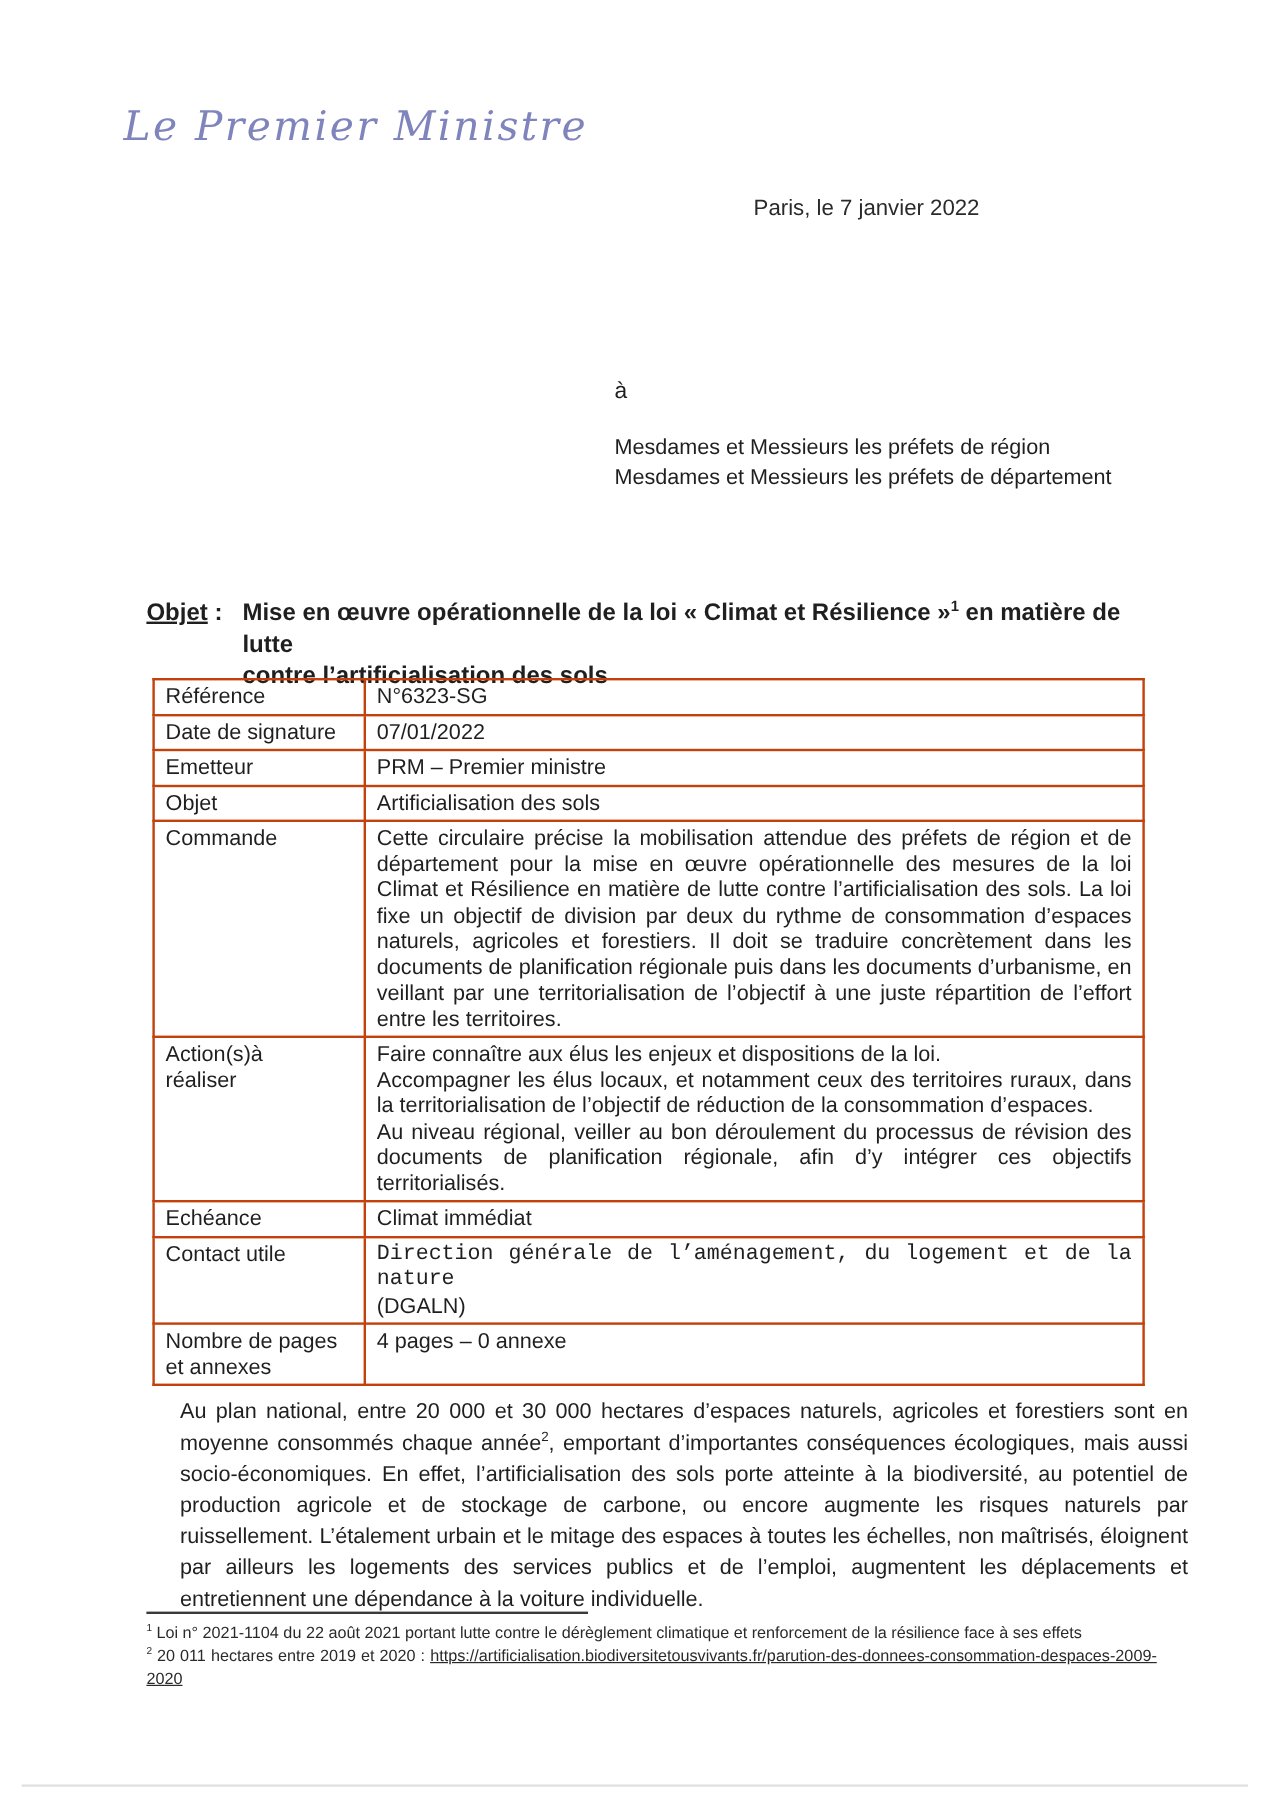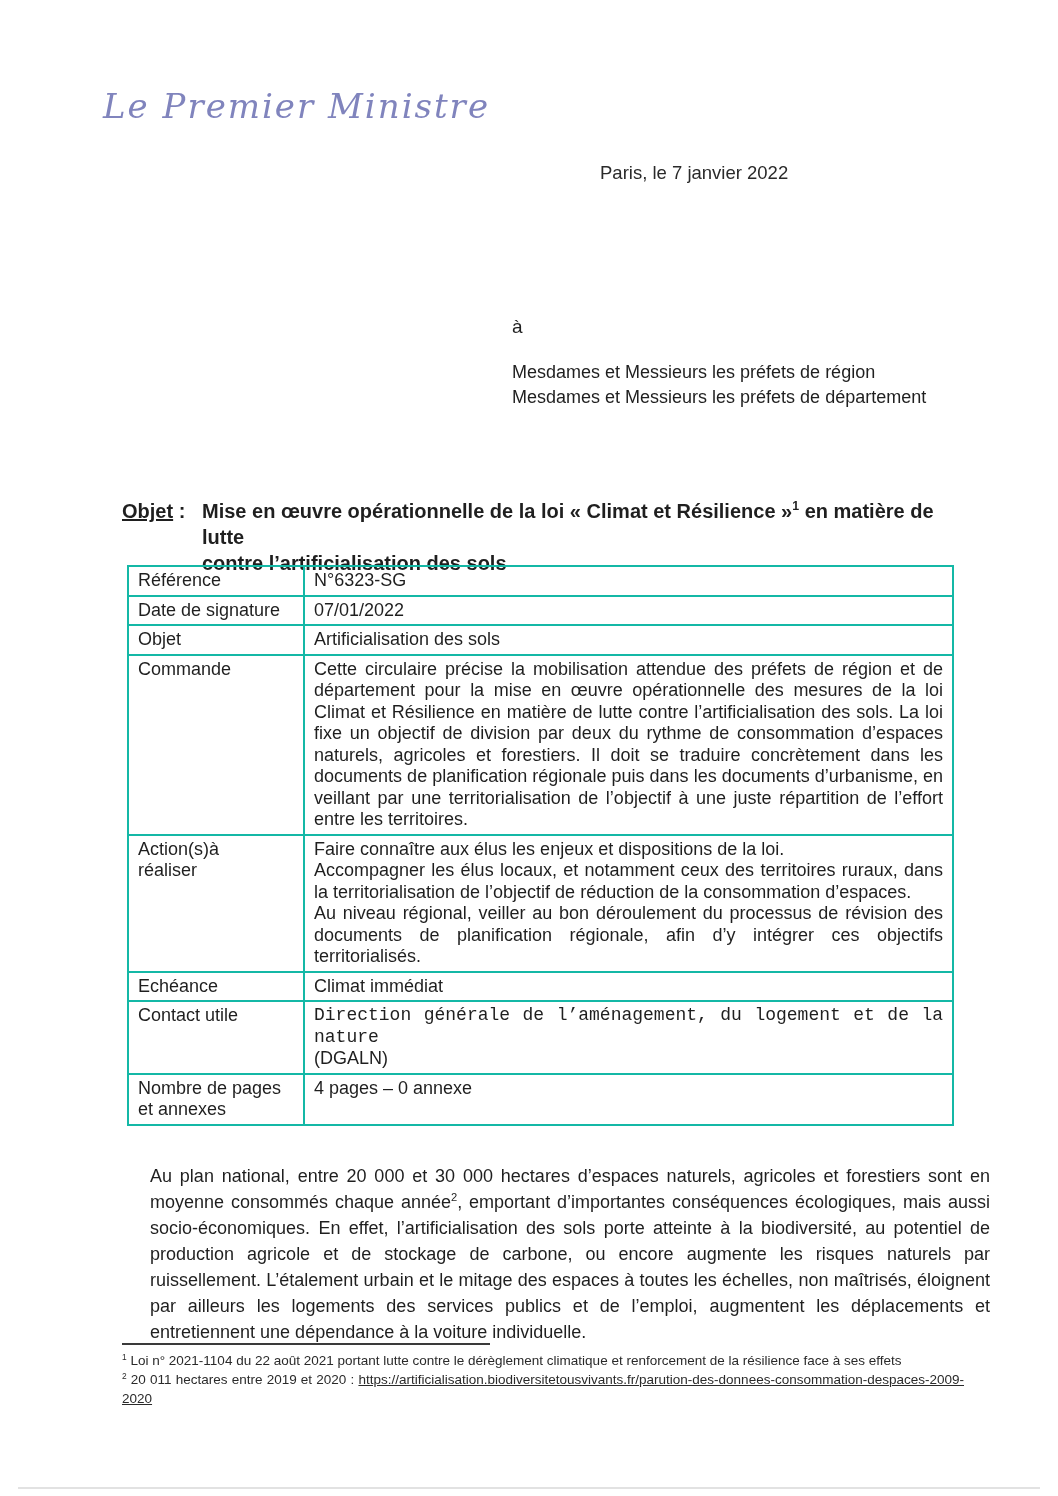--- a/index.html
+++ b/index.html
@@ -18,21 +18,21 @@
     left: 103px;
     top: 86px;
     font-family: "DejaVu Serif", serif;
     font-style: italic;
     font-size: 34px;
     letter-spacing: 2px;
     color: #8084bd;
   }
   .dateline {
     position: absolute;
-    left: 600px;
+    left: 628px;
     top: 162px;
     font-size: 18.5px;
     color: #2a2a2a;
   }
   .addressee-a {
     position: absolute;
     left: 512px;
     top: 316px;
     font-size: 19px;
   }
@@ -69,21 +69,21 @@
     position: absolute;
     left: 127px;
     top: 565px;
     width: 827px;
     border-collapse: collapse;
     font-size: 18px;
     line-height: 21.5px;
     table-layout: fixed;
   }
   .info-table td {
-    border: 2px solid #14b8a6;
+    border: 2px solid #c2410c;
     padding: 3px 9px 3px 9px;
     vertical-align: top;
   }
   .info-table td.cell-label { width: 156px; }
   .info-table td.cell-value { text-align: justify; }
   .info-table p { margin: 0; }
   .label-justify-line {
     display: flex;
   }
   .force-justify {
@@ -160,20 +160,24 @@
 
   <table class="info-table">
     <tbody>
       <tr>
         <td class="cell-label">Référence</td>
         <td class="cell-value">N°6323-SG</td>
       </tr>
       <tr>
         <td class="cell-label">Date de signature</td>
         <td class="cell-value">07/01/2022</td>
+      </tr>
+      <tr>
+        <td class="cell-label">Emetteur</td>
+        <td class="cell-value">PRM – Premier ministre</td>
       </tr>
       <tr>
         <td class="cell-label">Objet</td>
         <td class="cell-value">Artificialisation des sols</td>
       </tr>
       <tr>
         <td class="cell-label">Commande</td>
         <td class="cell-value">Cette circulaire précise la mobilisation attendue des préfets de région et de département pour la mise en œuvre opérationnelle des mesures de la loi Climat et Résilience en matière de lutte contre l’artificialisation des sols. La loi fixe un objectif de division par deux du rythme de consommation d’espaces naturels, agricoles et forestiers. Il doit se traduire concrètement dans les documents de planification régionale puis dans les documents d’urbanisme, en veillant par une territorialisation de l’objectif à une juste répartition de l’effort entre les territoires.</td>
       </tr>
       <tr>

